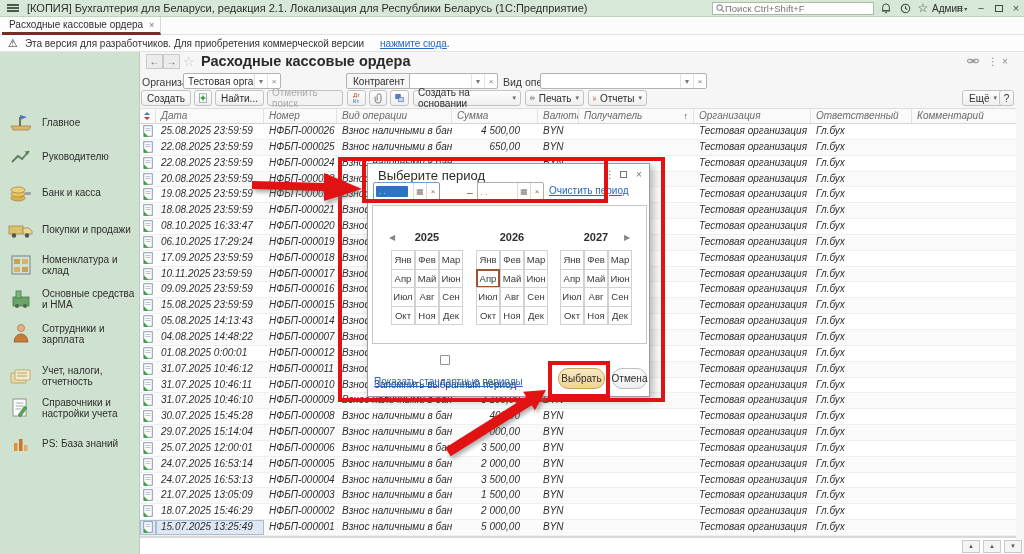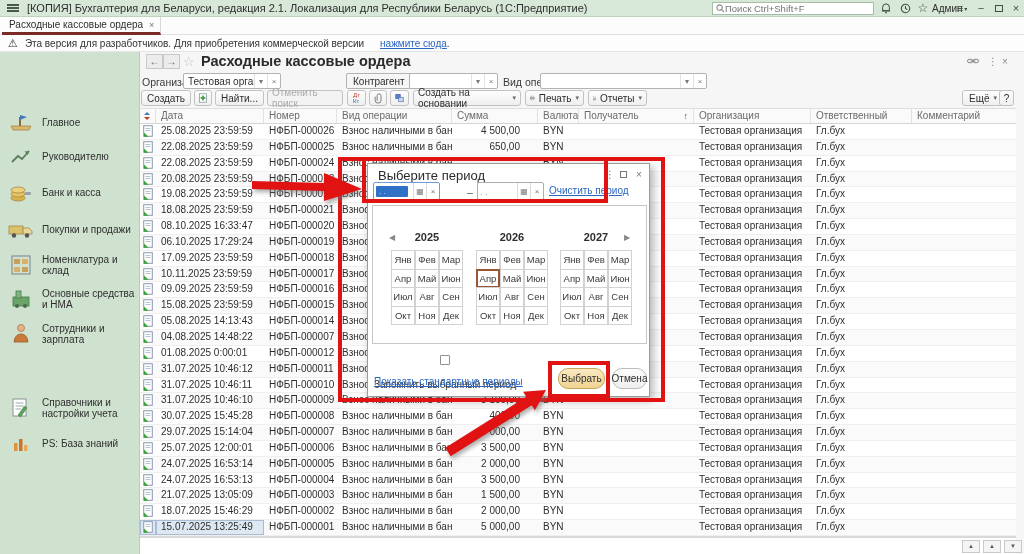--- a/index.html
+++ b/index.html
@@ -48,24 +48,24 @@
   .dropbtn { position:absolute; top:0; height:16px; background:#f6f6f6; border:1px solid #b3b3b3; border-radius:2px; display:flex; align-items:center; gap:4px; padding:0 6px; font-size:10px; color:#2e2e2e; }
 
   .toolbar { position:absolute; left:0; top:38px; width:884px; height:17px; }
   .btn { position:absolute; top:0; height:16px; background:linear-gradient(#fdfdfd,#efefef); border:1px solid #c2c2c2; border-radius:3px; display:flex; align-items:center; justify-content:center; gap:4px; font-size:10px; color:#2e2e2e; padding:0 4px; cursor:pointer; }
   .btn.dis { color:#ababab; background:#f3f3f3; cursor:default; }
   .caret { font-size:7px; color:#666; }
 
   
   .grid { display:grid; grid-template-columns:16px 108px 73px 115px 86px 41px 115px 117px 101px 1fr; }
   .thead { position:absolute; left:0; top:56px; width:876px; height:16px; background:#fafafa; border-top:1px solid #dedede; border-bottom:1px solid #d5d5d5; }
-  .th { font-size:10px; color:#6b6b6b; padding:0 5px; line-height:14px; border-right:1px solid #e2e2e2; white-space:nowrap; overflow:hidden; display:flex; align-items:center; }
+  .th { font-size:10px; color:#6b6b6b; padding:0 5px; line-height:14px; border-right:1px solid #e2e2e2; white-space:nowrap; overflow:hidden; display:flex; align-items:center;font-style:italic; }
   .th.last { border-right:none; }
   .th .sortup { margin-left:auto; color:#555; font-size:9px; }
-  #rows { position:absolute; left:0; top:72px; width:876px; height:412px; background:#fff; overflow:hidden; }
+  #rows { position:absolute; left:0; top:72px; width:876px; height:412px; background:#fff; overflow:hidden;font-style:italic; }
   .trow { height:15.85px; border-bottom:1px solid #efefef; background:#fff; }
   .trow.alt { background:#fafafa; }
   .c { font-size:10px; color:#2e2e2e; padding:0 5px; line-height:14.8px; white-space:nowrap; overflow:hidden; }
   .c.sum { text-align:right; padding-right:18px; }
   .c.ic { padding:1px 0 0 3px; }
   .trow.sel .c.ic, .trow.sel .c.date { background:#dde8f3; box-shadow:inset 0 0 0 1px #a8bdd3; }
 
   .tfoot { position:absolute; left:0; top:484px; width:876px; height:18px; background:#fff; border-top:2px solid #d9d9d9; }
   .navmini { position:absolute; top:2px; width:18px; height:13px; background:#f4f4f4; border:1px solid #c9c9c9; color:#555; font-size:6px; display:flex; align-items:center; justify-content:center; flex-direction:column; line-height:5px; }
 
@@ -219,20 +219,31 @@
       <span class="sb-lbl">Основные средства и НМА</span>
     </div>
     <div class="sb-item" style="top:266px;height:32px">
       <span class="sb-ic">
           <svg width="20" height="22" viewBox="0 0 20 22">
             <circle cx="10" cy="5" r="3.5" fill="#e8b088" stroke="#b07a4a" stroke-width="0.8"></circle>
             <path d="M3,19 q1,-8 7,-8 q6,0 7,8 z" fill="#c87a3a" stroke="#99592a" stroke-width="0.8"></path>
           </svg>
         </span>
       <span class="sb-lbl">Сотрудники и зарплата</span>
+    </div>
+    <div class="sb-item" style="top:309px;height:30px">
+      <span class="sb-ic">
+          <svg width="24" height="18" viewBox="0 0 24 18">
+            <rect x="2" y="6" width="15" height="10" rx="1" fill="#e6d9a8" stroke="#b5a05a" stroke-width="0.8"></rect>
+            <rect x="6" y="3" width="15" height="10" rx="1" fill="#f4ead0" stroke="#b5a05a" stroke-width="0.8"></rect>
+            <line x1="8" y1="6" x2="18" y2="6" stroke="#b5a05a"></line>
+            <line x1="8" y1="9" x2="18" y2="9" stroke="#b5a05a"></line>
+          </svg>
+        </span>
+      <span class="sb-lbl">Учет, налоги, отчетность</span>
     </div>
     <div class="sb-item" style="top:339px;height:34px">
       <span class="sb-ic">
           <svg width="20" height="22" viewBox="0 0 20 22">
             <rect x="2" y="2" width="13" height="17" fill="#fff" stroke="#8a8f96" stroke-width="1"></rect>
             <line x1="4.5" y1="6" x2="12.5" y2="6" stroke="#9aa"></line>
             <line x1="4.5" y1="9" x2="12.5" y2="9" stroke="#9aa"></line>
             <line x1="4.5" y1="12" x2="10" y2="12" stroke="#9aa"></line>
             <rect x="10" y="9" width="3" height="11" transform="rotate(35 11.5 14.5)" fill="#5aa55a" stroke="#3a7a3a" stroke-width="0.6"></rect>
           </svg>

